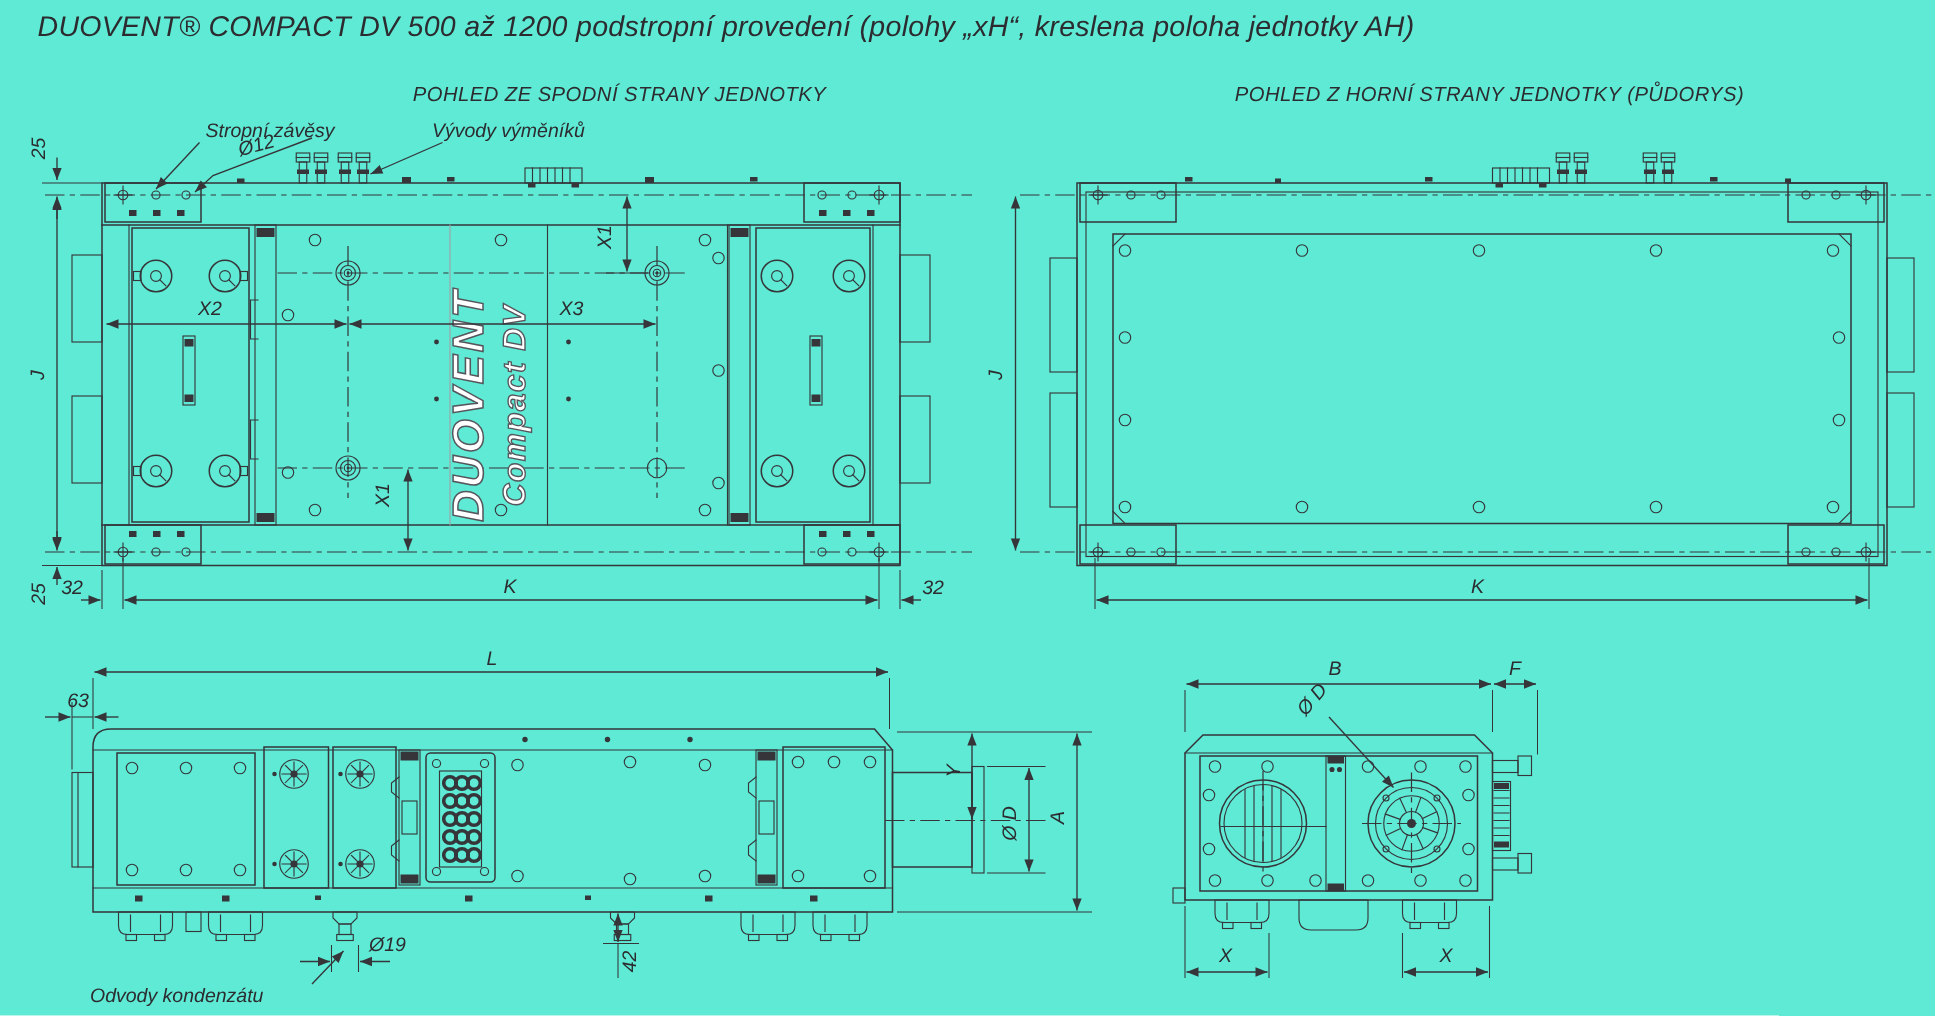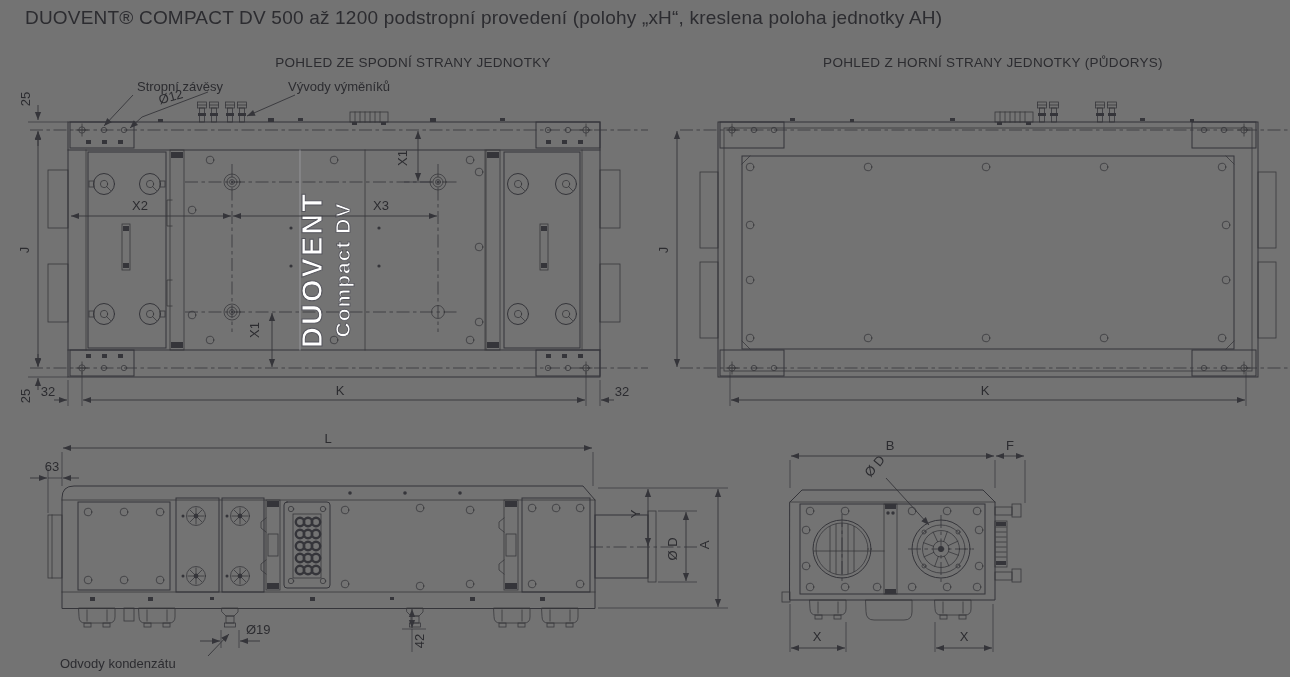--- a/index.html
+++ b/index.html
@@ -1,17 +1,17 @@
 <!DOCTYPE html>
 <html><head>
 <meta charset="utf-8">
 <style>
   html,body{margin:0;padding:0;background:#fff;}
-  .stage{position:relative;width:1290px;height:677px;background:#737373;overflow:hidden;
-         font-family:"Liberation Sans",sans-serif;}
+  .stage{position:relative;width:1290px;height:677px;background:#5eead4;overflow:hidden;
+         font-family:"Liberation Sans",sans-serif;font-style:italic;}
   svg text{fill:#2c2c30;font-family:"Liberation Sans",sans-serif;}
   .s{stroke:#35353a;fill:none;stroke-width:1;stroke-linecap:square;}
   .thin{stroke-width:.75;}
   .gray{stroke:#a0a0a6;}
   .cl{stroke:#35353a;fill:none;stroke-width:.8;stroke-dasharray:13 3.5 3.5 3.5;}
   .dim{stroke:#35353a;fill:none;stroke-width:.9;}
   .ext{stroke:#35353a;fill:none;stroke-width:.7;}
   .fill{fill:#35353a;stroke:none;}
   .t19{font-size:19px;letter-spacing:.2px;}
   .t13{font-size:13px;}

